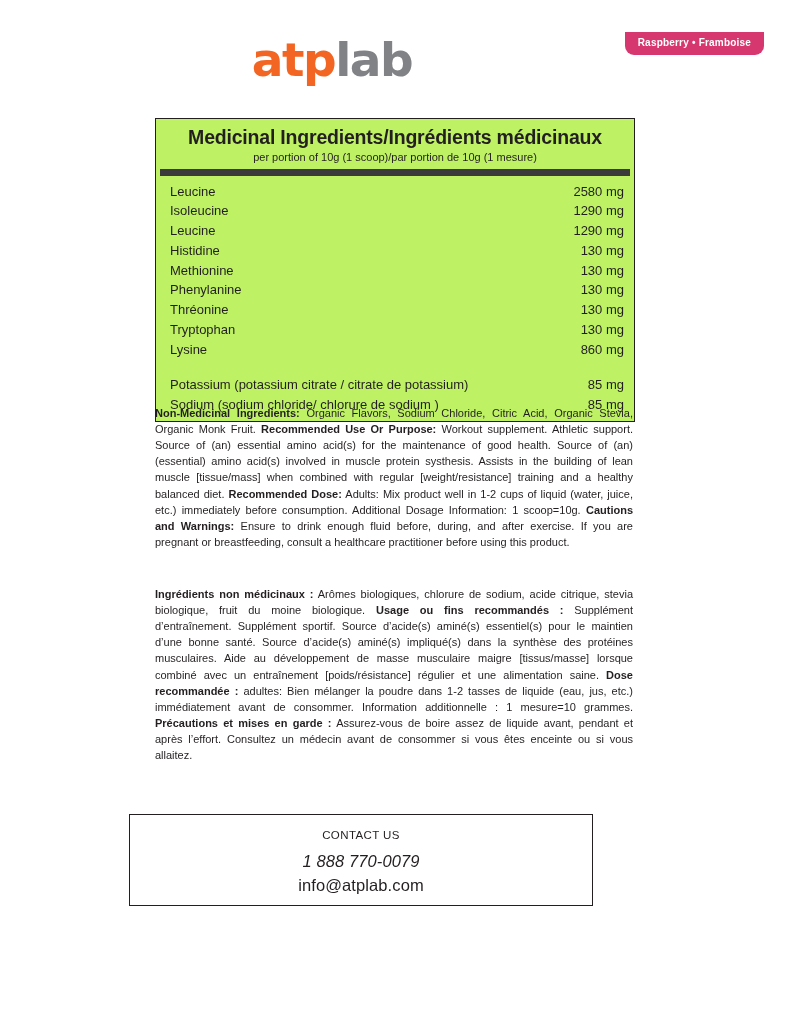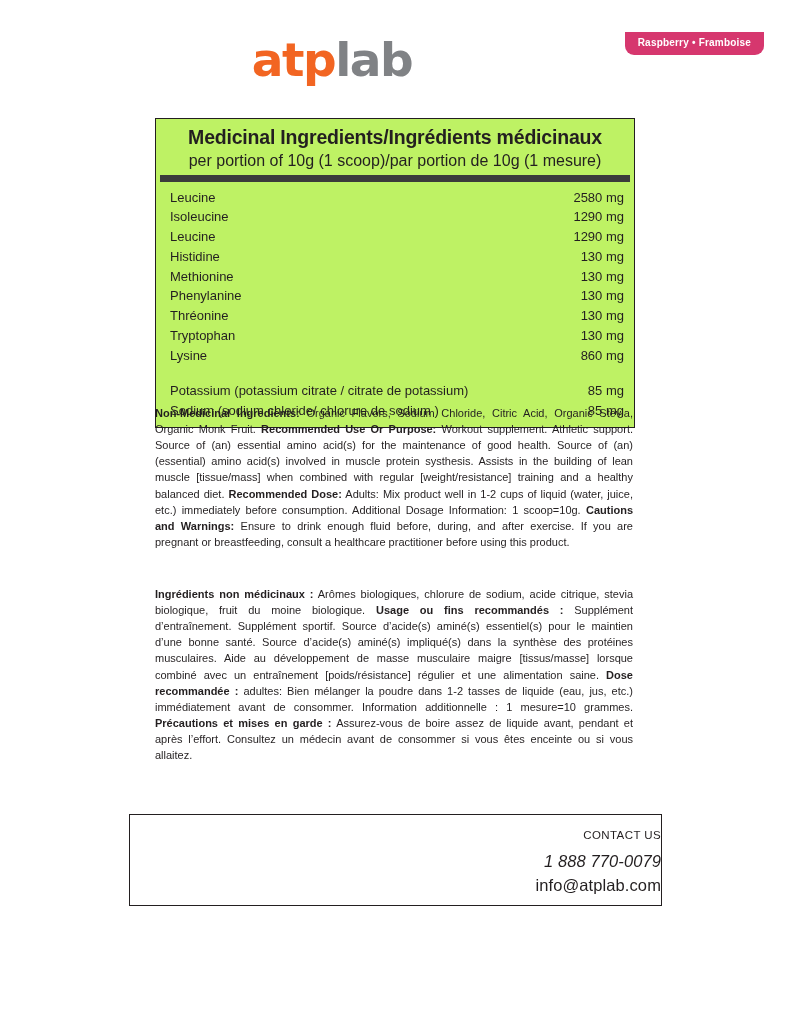--- a/index.html
+++ b/index.html
@@ -66,21 +66,21 @@
   .facts-title {
     text-align: center;
     font-size: 19.5px;
     font-weight: bold;
     line-height: 1.15;
     letter-spacing: -.2px;
     padding-top: 3px;
   }
   .facts-sub {
     text-align: center;
-    font-size: 16px;
+    font-size: 11px;
     line-height: 1.2;
     padding-top: 3px;
     padding-bottom: 4px;
   }
   .rule-thick {
     height: 7px;
     background: #3b3b3b;
     margin: 0 0 6px 0;
   }
   .rows {
@@ -124,25 +124,25 @@
   }
   .copy b { font-weight: bold; }
   #copy-en { top: 405px; }
   #copy-fr { top: 586px; }
 
   
   .contact {
     position: absolute;
     left: 129px;
     top: 814px;
-    width: 533px;
+    width: 464px;
     height: 92px;
     border: 1px solid #231f20;
     box-sizing: border-box;
-    text-align: right;
+    text-align: center;
   }
   .contact-label {
     font-size: 11.5px;
     letter-spacing: .4px;
     padding-top: 14px;
     color: #231f20;
   }
   .contact-phone {
     font-size: 16.5px;
     padding-top: 11px;

